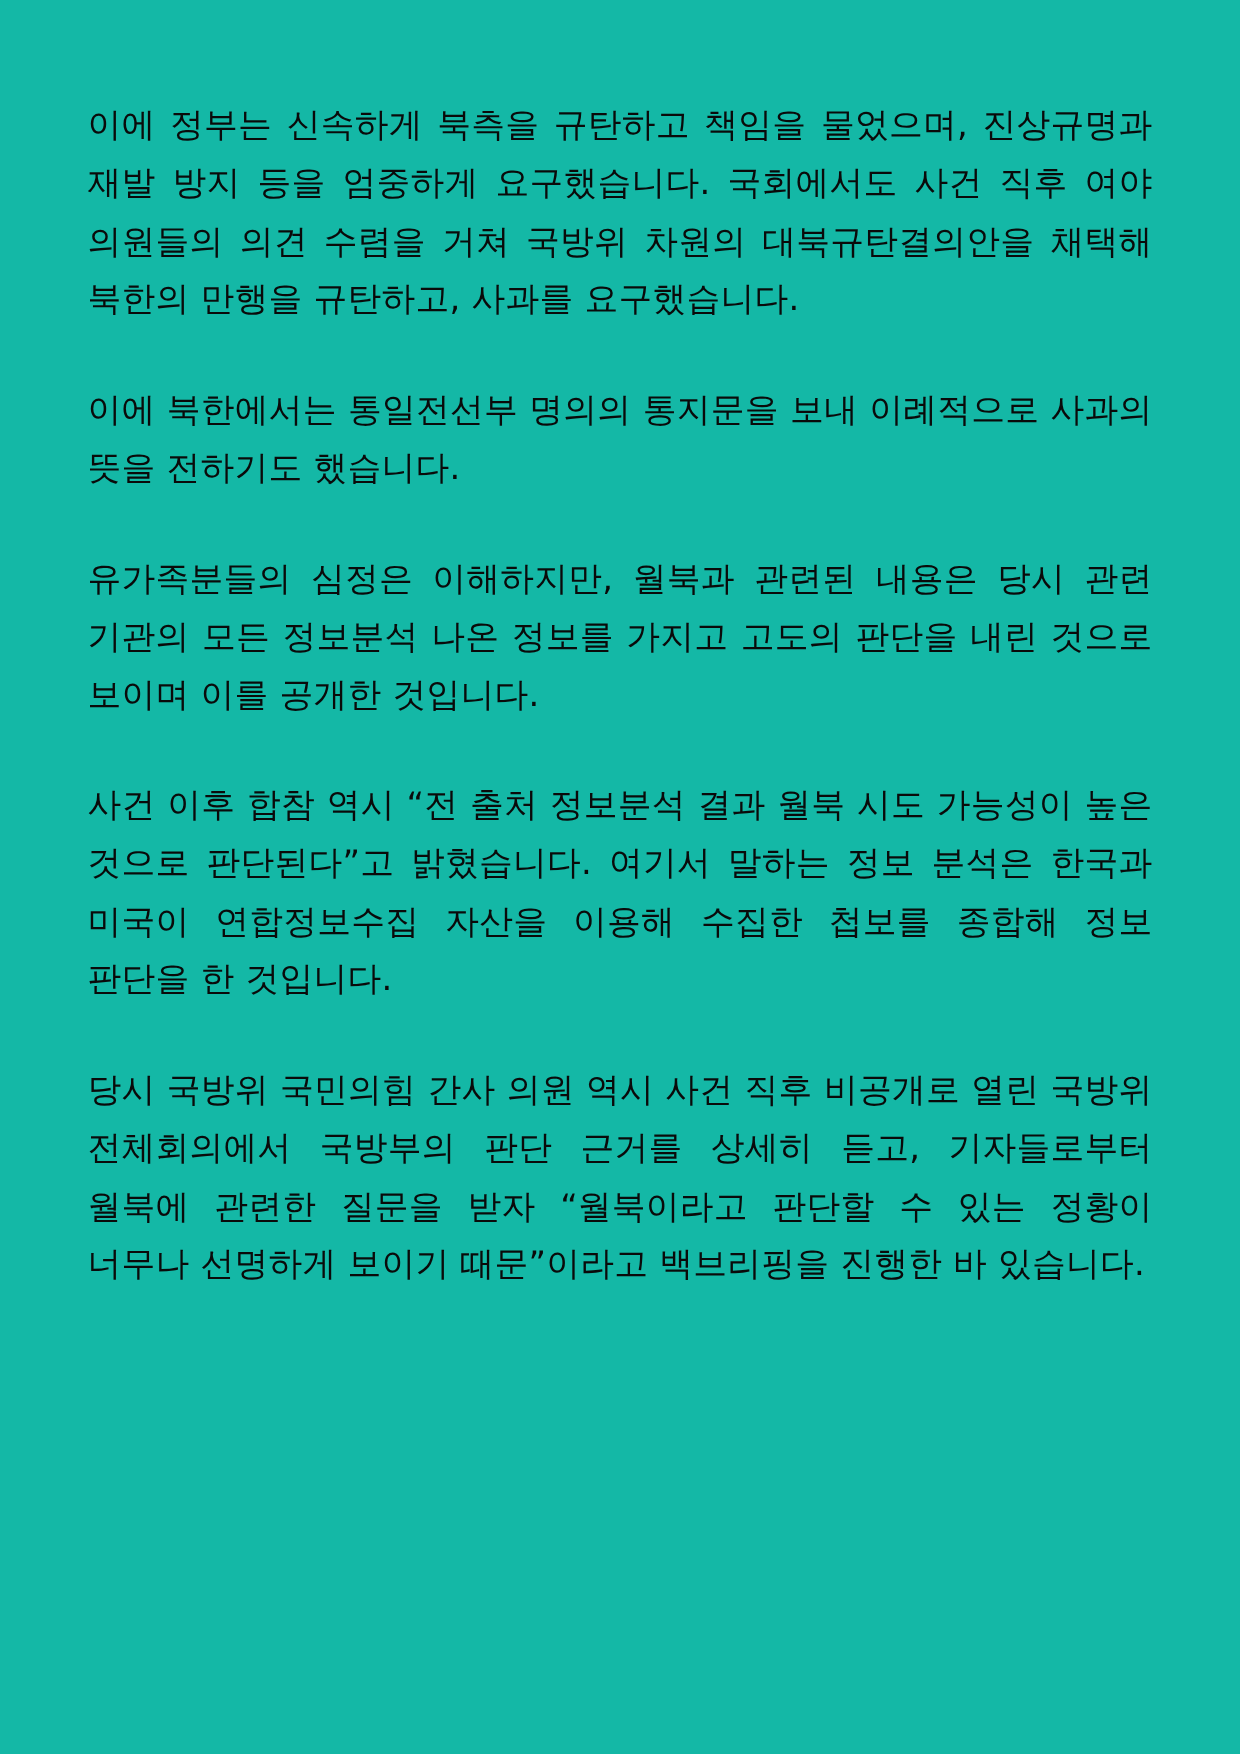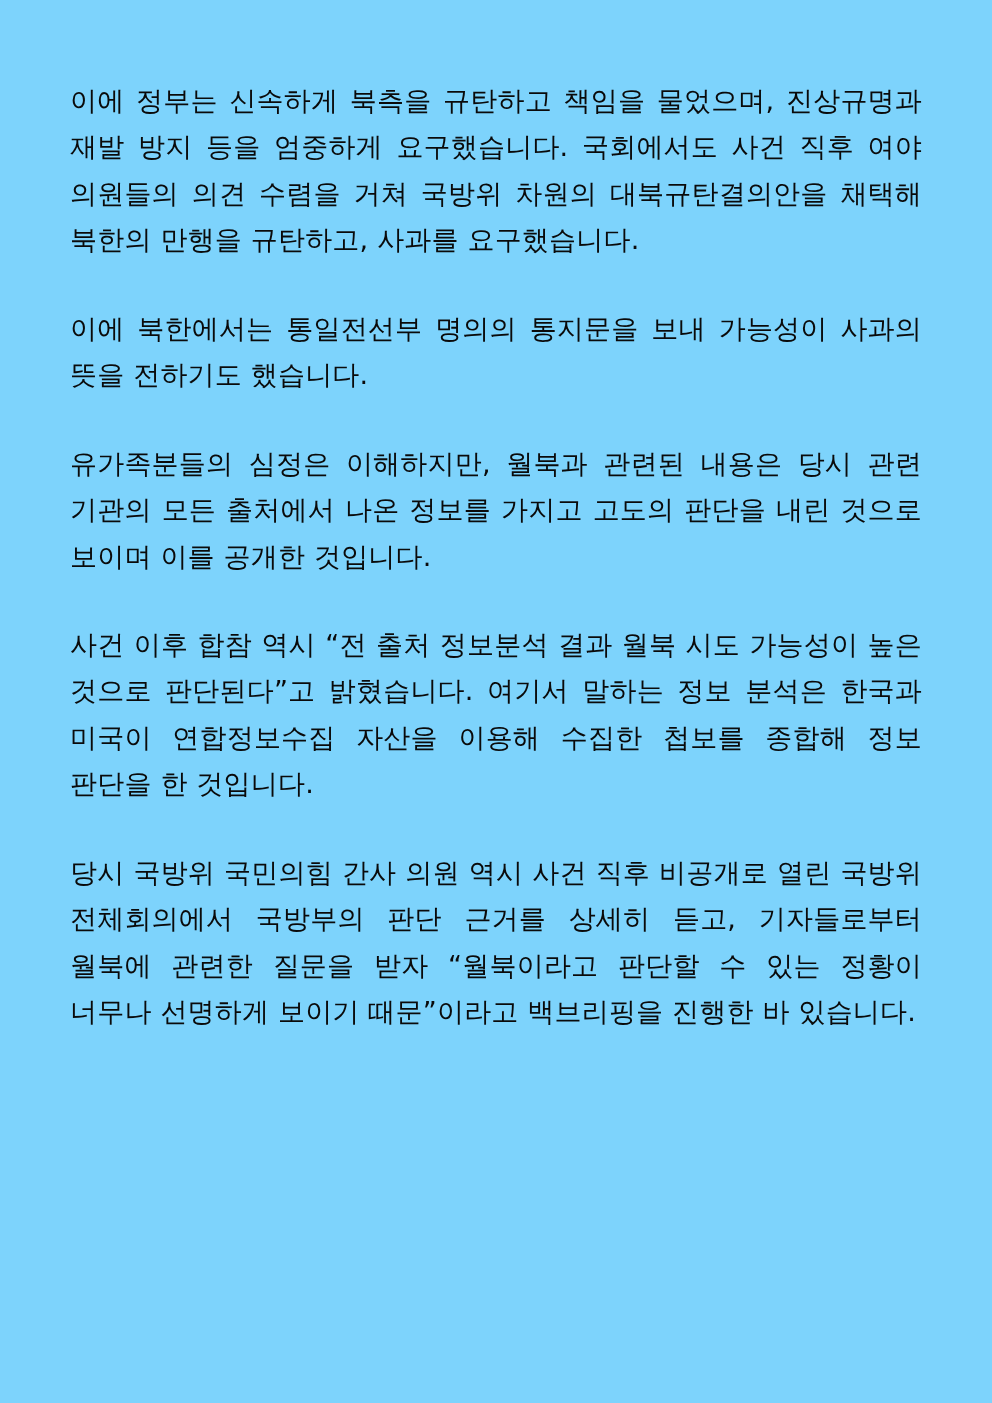--- a/index.html
+++ b/index.html
@@ -12,21 +12,21 @@
     height: 1403px;
     font-family: "DejaVu Sans", "Liberation Sans", sans-serif;
     color: #000000;
     -webkit-font-smoothing: antialiased;
   }
   .page {
     box-sizing: border-box;
     width: 992px;
     height: 1403px;
     padding: 78px 70px 40px 70px;
-    background: #7dd3fc;
+    background: #14b8a6;
   }
   .doc-body {
     display: block;
   }
   .para {
     margin: 0 0 42px 0;
     font-size: 27px;
     line-height: 1.72;
     text-align: justify;
     text-justify: inter-character;
@@ -37,18 +37,18 @@
   .para:last-child {
     margin-bottom: 0;
   }
 </style>
 </head>
 <body>
 
 <div class="page">
   <div class="doc-body">
     <p class="para">이에 정부는 신속하게 북측을 규탄하고 책임을 물었으며, 진상규명과 재발 방지 등을 엄중하게 요구했습니다. 국회에서도 사건 직후 여야 의원들의 의견 수렴을 거쳐 국방위 차원의 대북규탄결의안을 채택해 북한의 만행을 규탄하고, 사과를 요구했습니다.</p>
-    <p class="para">이에 북한에서는 통일전선부 명의의 통지문을 보내 가능성이 사과의 뜻을 전하기도 했습니다.</p>
-    <p class="para">유가족분들의 심정은 이해하지만, 월북과 관련된 내용은 당시 관련 기관의 모든 출처에서 나온 정보를 가지고 고도의 판단을 내린 것으로 보이며 이를 공개한 것입니다.</p>
+    <p class="para">이에 북한에서는 통일전선부 명의의 통지문을 보내 이례적으로 사과의 뜻을 전하기도 했습니다.</p>
+    <p class="para">유가족분들의 심정은 이해하지만, 월북과 관련된 내용은 당시 관련 기관의 모든 정보분석 나온 정보를 가지고 고도의 판단을 내린 것으로 보이며 이를 공개한 것입니다.</p>
     <p class="para">사건 이후 합참 역시 “전 출처 정보분석 결과 월북 시도 가능성이 높은 것으로 판단된다”고 밝혔습니다. 여기서 말하는 정보 분석은 한국과 미국이 연합정보수집 자산을 이용해 수집한 첩보를 종합해 정보 판단을 한 것입니다.</p>
     <p class="para">당시 국방위 국민의힘 간사 의원 역시 사건 직후 비공개로 열린 국방위 전체회의에서 국방부의 판단 근거를 상세히 듣고, 기자들로부터 월북에 관련한 질문을 받자 “월북이라고 판단할 수 있는 정황이 너무나 선명하게 보이기 때문”이라고 백브리핑을 진행한 바 있습니다.</p>
   </div>
 </div>
 
 </body></html>

